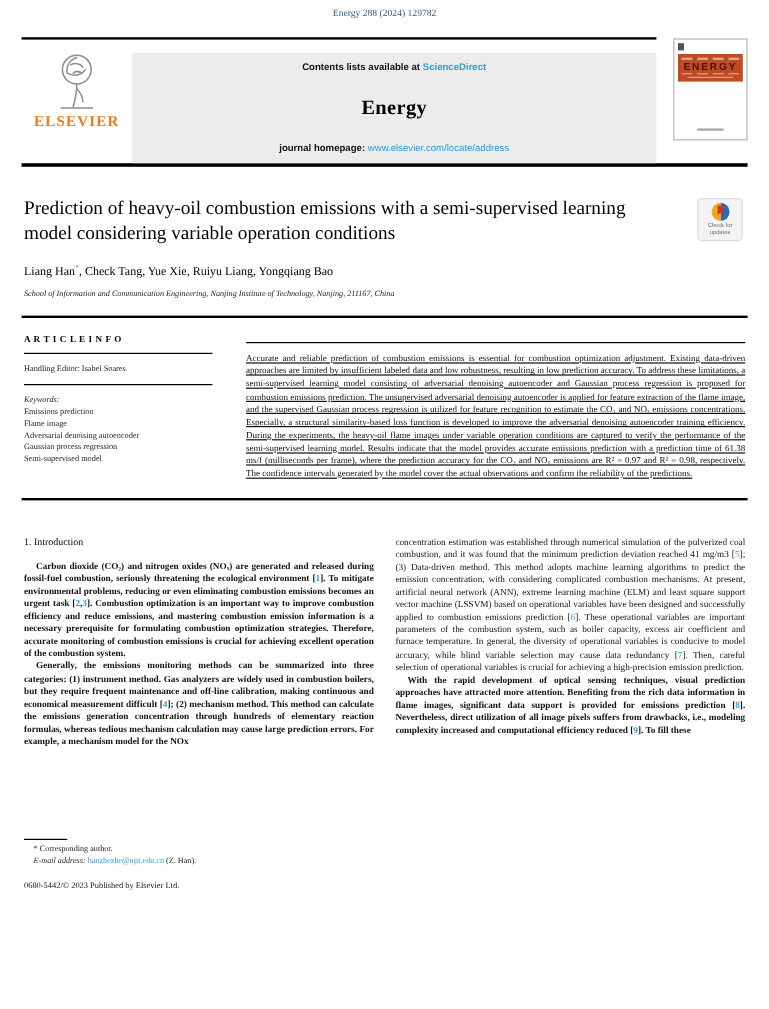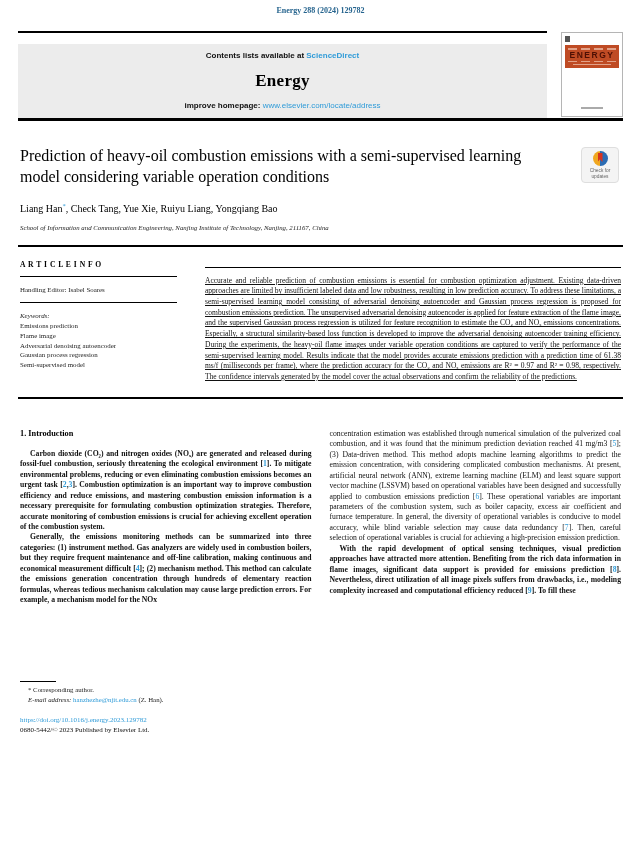--- a/index.html
+++ b/index.html
@@ -6,30 +6,30 @@
   html,body { background:#ffffff; }
   body {
     width:641px; height:841px; overflow:hidden; position:relative;
     font-family:"Liberation Serif", serif; color:#1c1c1c;
     -webkit-font-smoothing:antialiased;
   }
   .lnk { color:#2f9bd8; text-decoration:none; cursor:pointer; }
   .cite { color:#2f9bd8; }
 
   
-  .ref-top { text-align:center; font-size:8px; font-weight:bold; color:#26648e; padding-top:6px; }
+  .ref-top { text-align:center; font-size:8px; font-weight:normal; color:#26648e; padding-top:6px; }
 
   
   .hdr { margin:16px 18px 0; }
   .hdr-main { display:flex; align-items:flex-start; }
   .hdr-left { flex:1; border-top:2px solid #000; display:flex; padding-top:3px; }
   .logo-box { width:92px; display:flex; flex-direction:column; align-items:center; padding-top:5px; }
   .logo-text { font-size:12.5px; font-weight:bold; color:#e87b1e; letter-spacing:1px; margin-top:1px; }
   .gray-box {
-    flex:1; background:#ececec; margin-top:8px; height:74px;
+    flex:1; background:#ececec; margin-top:8px; height:92px;
     display:flex; flex-direction:column; justify-content:space-between;
     text-align:center; padding:7px 6px 8px; font-family:"Liberation Sans", sans-serif;
   }
   .contents-line { font-size:8px; font-weight:bold; color:#111; }
   .journal-name { font-family:"Liberation Serif", serif; font-size:17px; font-weight:bold; color:#000; letter-spacing:.3px; }
   .homepage-line { font-size:8px; font-weight:bold; color:#111; }
   .homepage-line .lnk { font-weight:normal; }
   .cover {
     width:62px; height:85px; border:1px solid #b5b5b5; margin-left:14px; margin-top:1px;
     background:#fff; padding:3px 3px; position:relative; cursor:pointer;
@@ -76,21 +76,21 @@
   .hr1 { border-top:1.2px solid #000; margin:7px 0 8px; }
   .info-line { font-size:6.9px; line-height:1.45; }
   .kw-label { font-size:6.9px; font-style:italic; line-height:1.5; }
   .kw { font-size:6.9px; line-height:1.42; }
   .abstract-text { font-size:7.5px; line-height:1.43; text-align:justify; color:#111;text-decoration:underline; }
 
   
   .body-cols { display:flex; margin:30px 20px 0; height:252px; overflow:hidden; }
   .col { flex:1; }
   .col + .col { margin-left:18px; }
-  .h-sec { font-size:8.3px; font-weight:bold; margin-bottom:11px; color:#000; }
+  .h-sec { font-size:8.3px; font-weight:normal; margin-bottom:11px; color:#000; }
   .para { font-size:7.7px; line-height:1.36; text-align:justify; color:#111; }
   .para.indent { text-indent:10px;font-weight:bold; }
 
   
   .footnote { margin:0 20px; width:292px; }
   .fn-rule { width:36px; border-top:1px solid #000; margin-bottom:3px; }
   .fn-line { font-size:6.8px; line-height:1.45; }
   .fn-line .em { font-style:italic; }
   .fn-indent { padding-left:8px; }
   .footer { margin:12px 20px 0; }
@@ -100,24 +100,38 @@
   .tree { display:block; }
 </style>
 </head>
 <body>
 
 <div class="ref-top">Energy 288 (2024) 129782</div>
 
 <div class="hdr">
   <div class="hdr-main">
     <div class="hdr-left">
+      <div class="logo-box">
+        <svg class="tree" width="50" height="52" viewBox="0 0 50 52">
+          <g fill="none" stroke="#8f8f8f" stroke-width="1.3" stroke-linecap="round">
+            <circle cx="25" cy="17" r="12"></circle>
+            <path d="M25 7 C19 9 16 14 17 20 C22 23 29 22 32 17"></path>
+            <path d="M20 13 C23 11 28 12 30 15"></path>
+            <path d="M22 20 C24 18 27 18 29 20"></path>
+            <path d="M25 29 C25 35 24 41 22 48"></path>
+            <path d="M25 33 C28 36 30 40 30 44"></path>
+            <path d="M12 49 H38"></path>
+          </g>
+        </svg>
+        <div class="logo-text">ELSEVIER</div>
+      </div>
       <div class="gray-box">
         <div class="contents-line"><span>Contents lists available at </span><span class="lnk">ScienceDirect</span></div>
         <div class="journal-name">Energy</div>
-        <div class="homepage-line"><span>improve homepage: </span><span class="lnk">www.elsevier.com/locate/address</span></div>
+        <div class="homepage-line"><span>journal homepage: </span><span class="lnk">www.elsevier.com/locate/address</span></div>
       </div>
     </div>
     <div class="cover">
       <div class="cover-top">
         <span class="cover-glyph"></span>
       </div>
       <div class="cover-mast">
         <div class="mast-bars">
             <i></i>
             <i></i>
@@ -187,15 +201,14 @@
   </div>
 </div>
 
 <div class="footnote">
   <div class="fn-rule"></div>
   <div class="fn-line fn-indent">* Corresponding author.</div>
   <div class="fn-line fn-indent"><span class="em">E-mail address: </span><span class="lnk">hanzhezhe@njit.edu.cn</span><span> (Z. Han).</span></div>
 </div>
 
 <div class="footer">
-  <div class="ft-line"><span class="lnk">https://doi.org/10.1016/j.energy.2023.129782</span></div>
   <div class="ft-line">0680-5442/© 2023 Published by Elsevier Ltd.</div>
 </div>
 
 </body></html>

